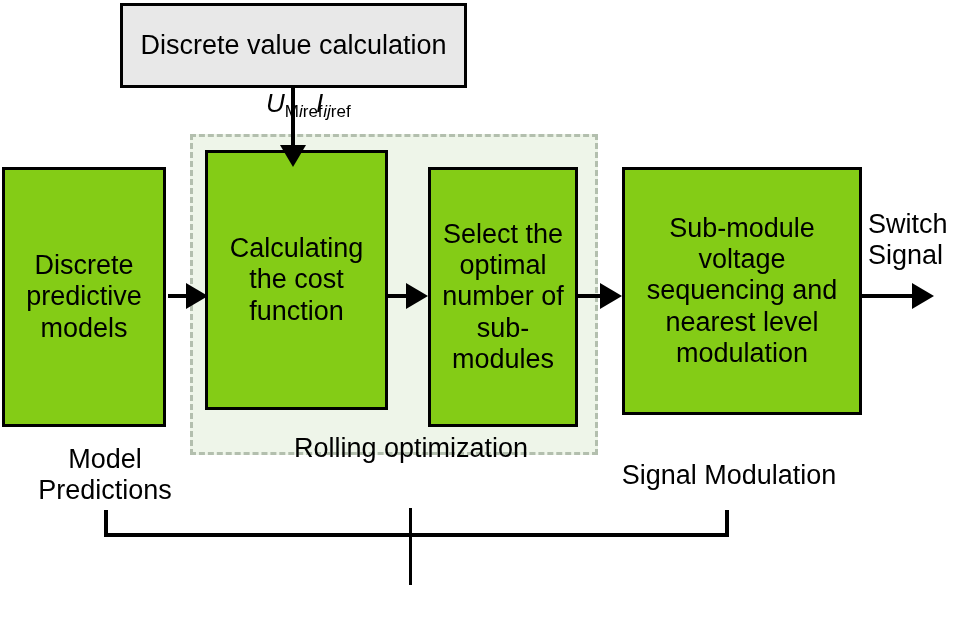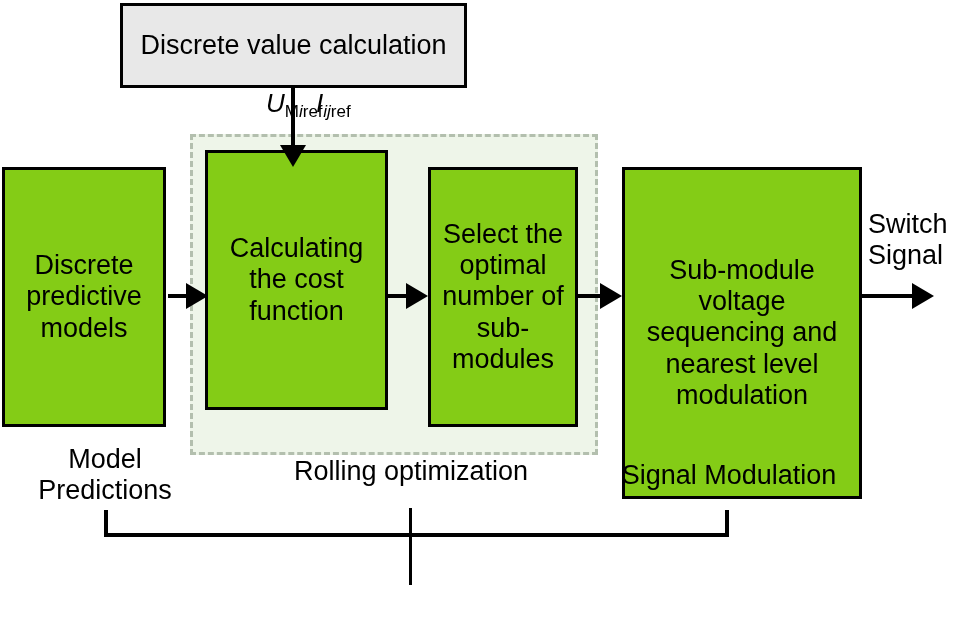--- a/index.html
+++ b/index.html
@@ -147,35 +147,35 @@
   <div class="box" style="left:428px; top:167px; width:150px; height:260px;">Select
 the
 optimal
 number
 of sub-
 modules</div>
 
   <div class="hline" style="left:578px; top:294px; width:30px;"></div>
   <div class="arrow-right" style="left:600px; top:283px;"></div>
 
-  <div class="box" style="left:622px; top:167px; width:240px; height:332px;">Sub-module
+  <div class="box" style="left:622px; top:167px; width:240px; height:248px;">Sub-module
 voltage
 sequencing and
 nearest level
 modulation</div>
 
   <div class="hline" style="left:862px; top:294px; width:58px;"></div>
   <div class="arrow-right" style="left:912px; top:283px;"></div>
   <div class="sig-label" style="left:868px; top:209px; width:110px;">Switch
 Signal</div>
 
   <div class="label" style="left:20px; top:444px; width:170px;">Model
 Predictions</div>
 
-  <div class="label" style="left:256px; top:456px; width:310px;">Rolling optimization</div>
+  <div class="label" style="left:256px; top:433px; width:310px;">Rolling optimization</div>
 
   <div class="label" style="left:604px; top:460px; width:250px;">Signal Modulation</div>
 
   <div class="vline" style="left:104px; top:510px; height:27px;"></div>
   <div class="vline" style="left:725px; top:510px; height:27px;"></div>
   <div class="bracket-line" style="left:104px; top:533px; width:625px;"></div>
   <div class="vline thin-v" style="left:409px; top:508px; height:77px;"></div>
 
 
 </div>

